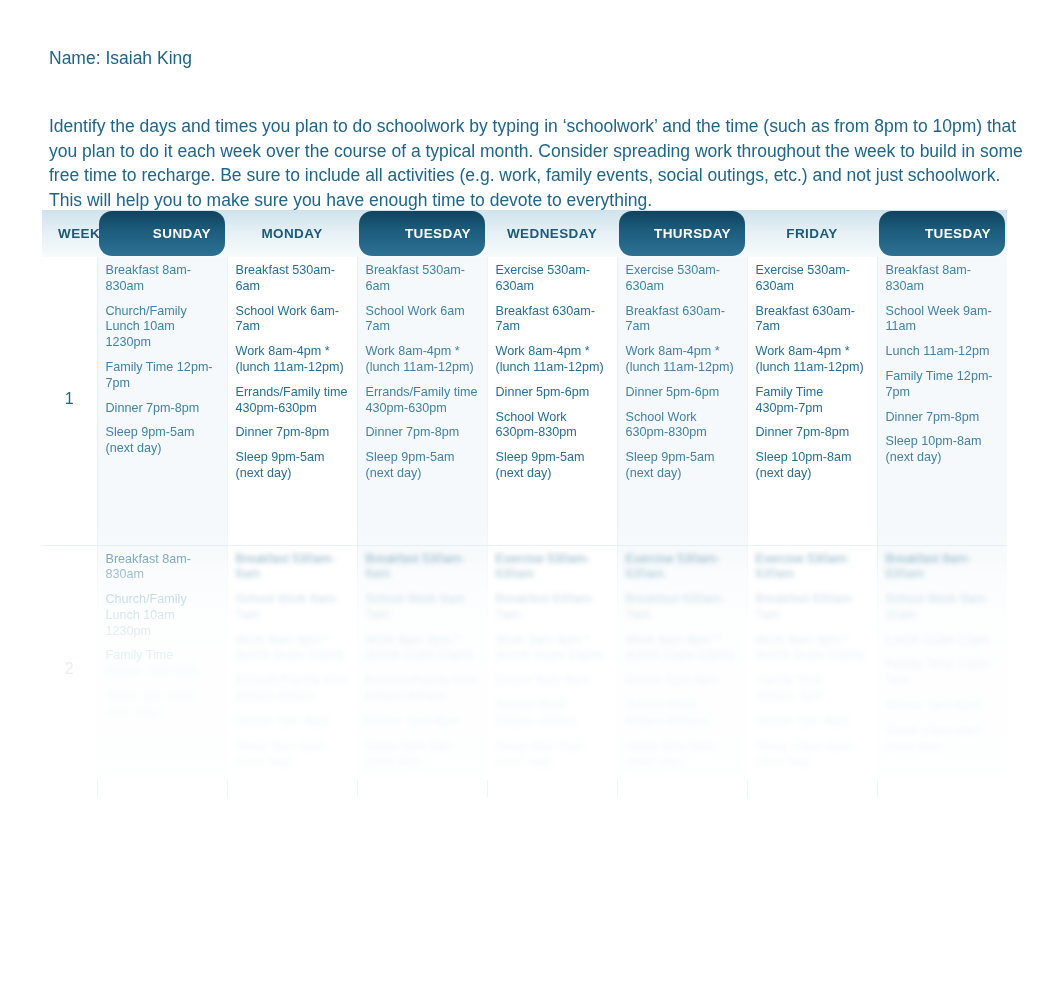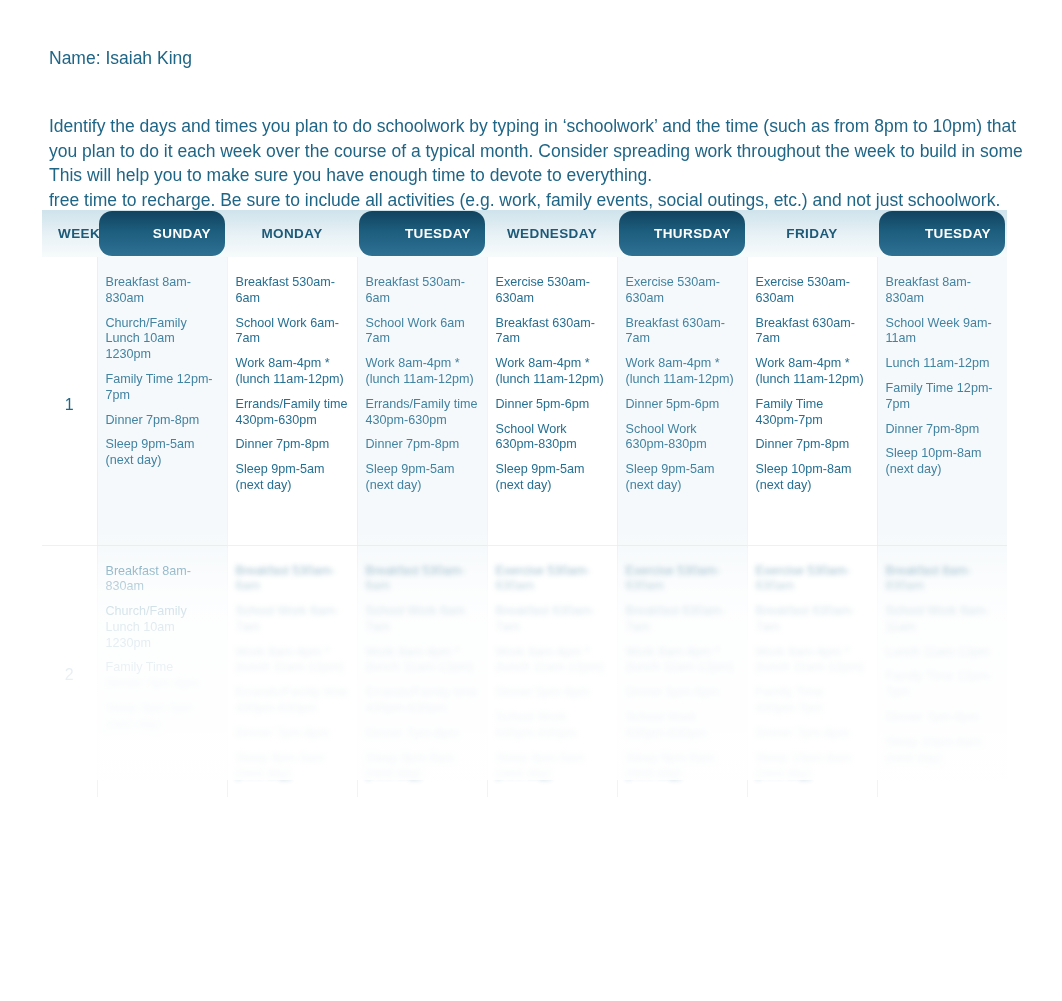--- a/index.html
+++ b/index.html
@@ -85,21 +85,21 @@
     position: relative;
     z-index: 1;
   }
   th.hdr .lbl { position: relative; z-index: 1; }
 
   col.c-week  { width: 55px; }
   col.c-day   { width: 130px; }
 
   table.sched tbody td {
     vertical-align: top;
-    padding: 18px 8px 10px 8px;
+    padding: 6px 8px 10px 8px;
     font-size: 12.6px;
     line-height: 15.8px;
     color: #256f92;
     background: #ffffff;
     border-left: 1px solid #eef5f8;
   }
   table.sched tbody td.weekno {
     vertical-align: middle;
     text-align: center;
     font-size: 16px;
@@ -154,22 +154,22 @@
 
 <div class="page">
 
   <div class="meta">
     <div class="meta-line">Name: Isaiah King</div>
   </div>
 
   <div class="intro">
     <span>Identify the days and times you plan to do schoolwork by typing in ‘schoolwork’ and the time (such as from 8pm to 10pm) that</span>
     <span>you plan to do it each week over the course of a typical month. Consider spreading work throughout the week to build in some</span>
+    <span>free time to recharge. Be sure to include all activities (e.g. work, family events, social outings, etc.) and not just schoolwork.</span>
     <span>This will help you to make sure you have enough time to devote to everything.</span>
-    <span>free time to recharge. Be sure to include all activities (e.g. work, family events, social outings, etc.) and not just schoolwork.</span>
   </div>
 
   <div class="sched-wrap">
     <div class="tbl-inner">
 
       <div class="stripe" style="left:55px;"></div>
       <div class="stripe" style="left:315px;"></div>
       <div class="stripe" style="left:575px;"></div>
       <div class="stripe" style="left:835px;"></div>
 

